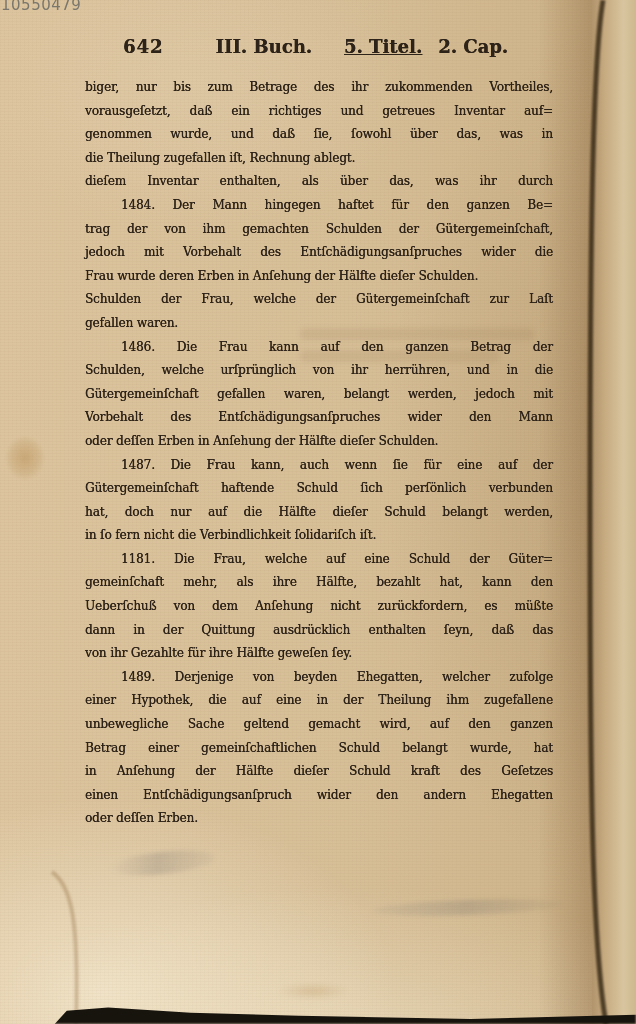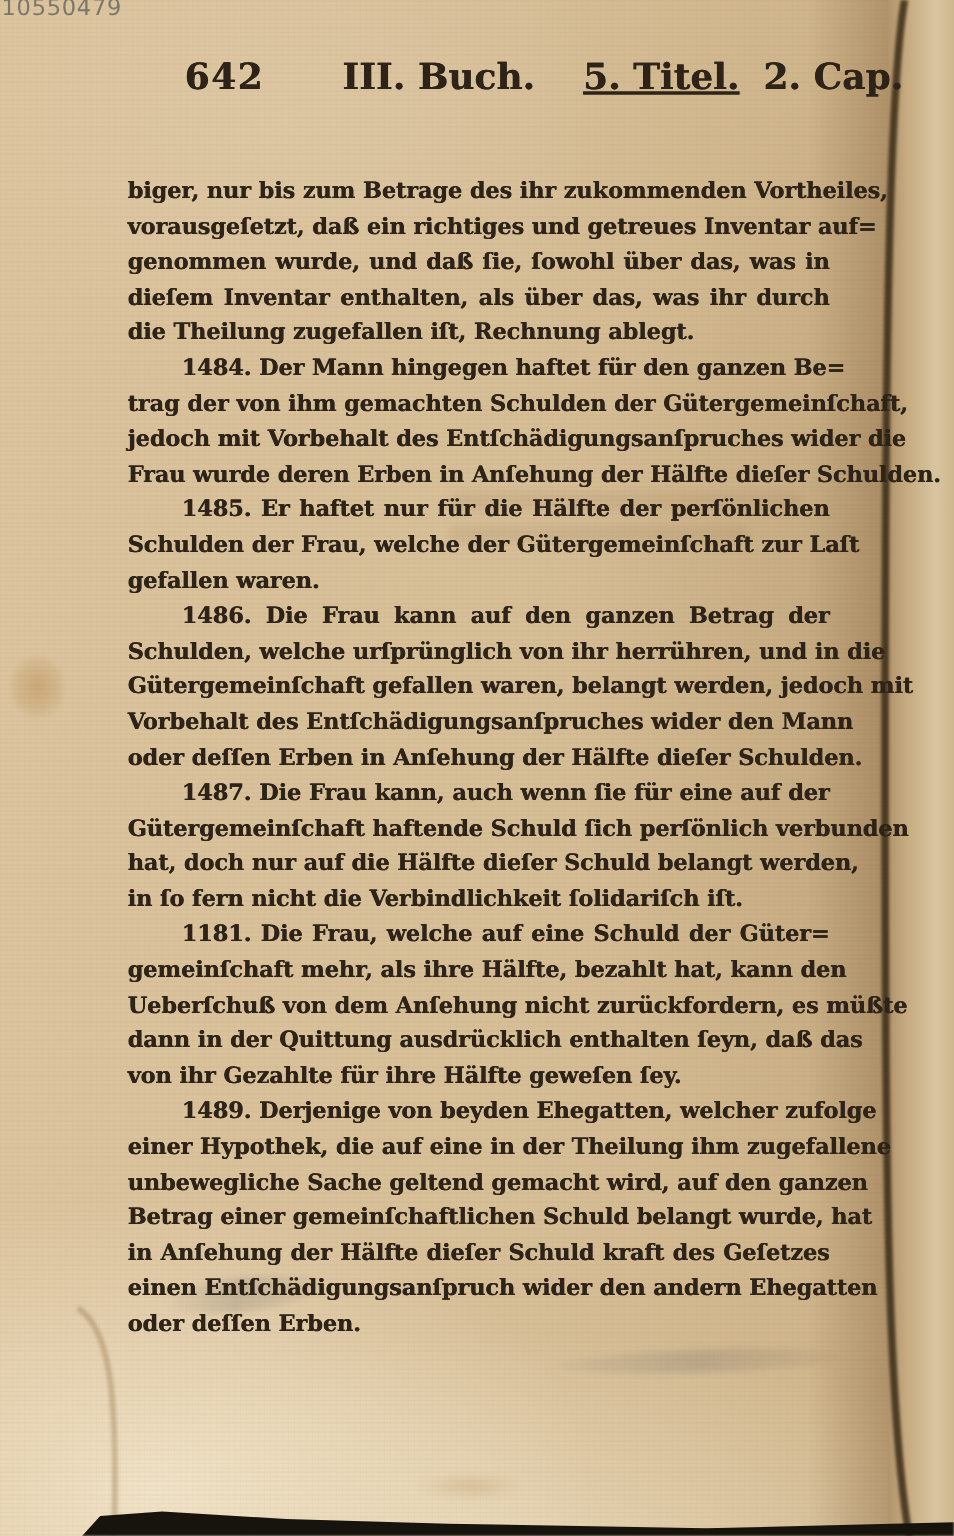--- a/index.html
+++ b/index.html
@@ -71,29 +71,29 @@
   
   .watermark{
     top:-4px;left:1px;
     font-family:"DejaVu Sans", sans-serif;font-size:15px;
     color:rgba(105,105,100,0.85);letter-spacing:0.5px;
   }
   
   .print{color:var(--ink,#2e2318);text-shadow:0.25px 0 currentColor;}
   .page-header{
     top:36px;left:85px;width:468px;display:flex;align-items:flex-start;
-    font-size:24px;font-weight:bold;white-space:nowrap;
+    font-size:18px;font-weight:bold;white-space:nowrap;
   }
   .page-header .pagenum{margin-left:38px;letter-spacing:1px;}
   .page-header .part.p0{margin-left:52px;}
   .page-header .part.p1{margin-left:32px;text-decoration:underline;}
   .page-header .part.p2{margin-left:16px;}
   .body-text{
     top:76px;left:85px;width:468px;
-    font-size:15px;font-weight:bold;letter-spacing:-0.1px;margin-top:40px;
+    font-size:12px;font-weight:normal;letter-spacing:-0.1px;
   }
   .body-text .line{
     height:23.6px;line-height:23.6px;white-space:nowrap;
     text-align:justify;text-align-last:justify;
   }
   .body-text .line.last{text-align-last:left;}
   .body-text .line.indent{padding-left:36px;}
 </style>
 </head>
 <body style="--ink: #2e2318; background: rgb(214, 190, 151);">
@@ -120,27 +120,26 @@
   <span class="pagenum">642</span>
   <span class="part p0">III. Buch.</span>
   <span class="part p1">5. Titel.</span>
   <span class="part p2">2. Cap.</span>
 </div>
 
 <div class="layer print body-text" id="body-text">
     <div class="line">biger, nur bis zum Betrage des ihr zukommenden Vortheiles,</div>
     <div class="line">vorausgeſetzt, daß ein richtiges und getreues Inventar auf=</div>
     <div class="line">genommen wurde, und daß ſie, ſowohl über das, was in</div>
+    <div class="line last">die Theilung zugefallen iſt, Rechnung ablegt.</div>
     <div class="line">dieſem Inventar enthalten, als über das, was ihr durch</div>
-    <div class="line last">die Theilung zugefallen iſt, Rechnung ablegt.</div>
     <div class="line indent">1484. Der Mann hingegen haftet für den ganzen Be=</div>
     <div class="line">trag der von ihm gemachten Schulden der Gütergemeinſchaft,</div>
     <div class="line">jedoch mit Vorbehalt des Entſchädigungsanſpruches wider die</div>
     <div class="line last">Frau wurde deren Erben in Anſehung der Hälfte dieſer Schulden.</div>
-    <div class="line indent">1485. Er haftet nur für die Hälfte der perſönlichen</div>
     <div class="line">Schulden der Frau, welche der Gütergemeinſchaft zur Laſt</div>
     <div class="line last">gefallen waren.</div>
     <div class="line indent">1486. Die Frau kann auf den ganzen Betrag der</div>
     <div class="line">Schulden, welche urſprünglich von ihr herrühren, und in die</div>
     <div class="line">Gütergemeinſchaft gefallen waren, belangt werden, jedoch mit</div>
     <div class="line">Vorbehalt des Entſchädigungsanſpruches wider den Mann</div>
     <div class="line last">oder deſſen Erben in Anſehung der Hälfte dieſer Schulden.</div>
     <div class="line indent">1487. Die Frau kann, auch wenn ſie für eine auf der</div>
     <div class="line">Gütergemeinſchaft haftende Schuld ſich perſönlich verbunden</div>
     <div class="line">hat, doch nur auf die Hälfte dieſer Schuld belangt werden,</div>

